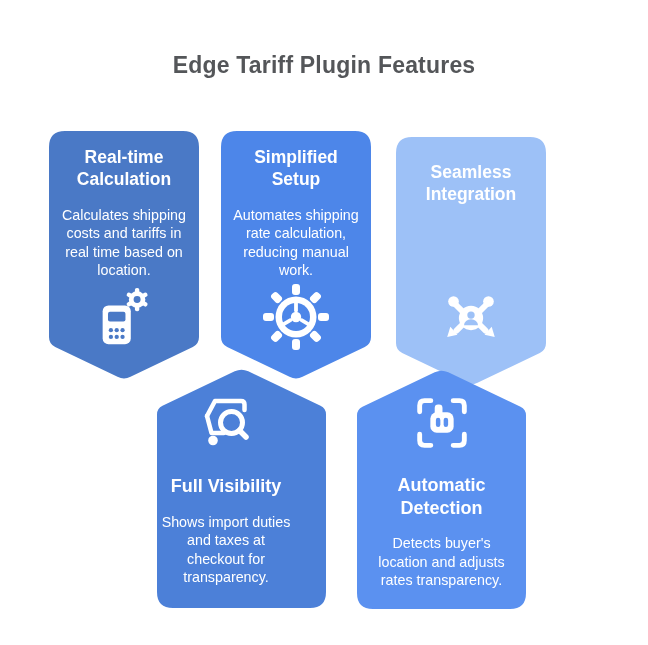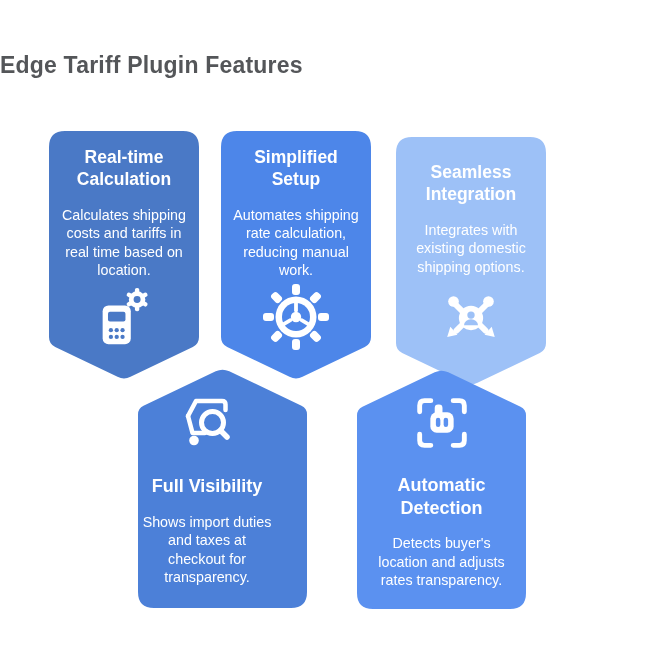--- a/index.html
+++ b/index.html
@@ -2,38 +2,38 @@
 <html><head>
 <meta charset="utf-8">
 <style>
   html,body{margin:0;padding:0;background:#fff;}
   .canvas{
     position:relative;width:648px;height:645px;background:#ffffff;
     font-family:"Liberation Sans", sans-serif;overflow:hidden;
   }
   .page-title{
     position:absolute;top:52px;left:0;width:100%;
-    text-align:left;font-size:23px;font-weight:700;
+    text-align:center;font-size:23px;font-weight:700;
     letter-spacing:.2px;margin:0;
   }
   .card{position:absolute;color:#fff;text-align:center;}
   .card svg.shape{position:absolute;left:0;top:0;}
   .card .content{position:relative;width:100%;height:100%;display:flex;flex-direction:column;align-items:center;}
   .card-title{font-size:17.5px;font-weight:700;line-height:1.25;margin-top:16px;max-width:138px;}
   .card-title.bottom{font-size:18px;margin-top:14px;}
   .title-narrow{max-width:100px;}
   .card-body{font-size:14.3px;font-weight:500;line-height:1.3;margin-top:15px;max-width:140px;}
   .icon-slot{position:absolute;left:0;width:100%;display:flex;justify-content:center;}
   .icon-bottom{bottom:31px;}
   .icon-top{position:relative;margin-top:21px;}
   
   .card1{left:49px;top:131px;width:150px;height:251px;}
   .card2{left:221px;top:131px;width:150px;height:251px;}
   .card3{left:396px;top:137px;width:150px;height:251px;}
-  .card4{left:138px;top:368px;width:138px;height:240px;text-align:center;}
+  .card4{left:157px;top:368px;width:138px;height:240px;text-align:center;}
   .card5{left:337px;top:369px;width:169px;height:240px;margin-left:20px;}
   .card3 .card-title{margin-top:25px;}
   .card3 .icon-slot{bottom:37px;}
 </style>
 </head>
 <body>
 
 <div class="canvas">
 
   <h1 class="page-title" style="color: rgb(84, 86, 89);">Edge Tariff Plugin Features</h1>
@@ -101,21 +101,20 @@
       </div>
     </div>
   </div>
 
   <div class="card card3">
     <svg class="shape" width="150" height="251" viewBox="0 0 150 251">
       <path d="M0 16 Q0 0 16 0 L134 0 Q150 0 150 16 L150 206 Q150 213 143.8 216 L81.5 245.8 Q75 249 68.5 245.8 L6.2 216 Q0 213 0 206 Z" fill="#9dc1f7"></path>
     </svg>
     <div class="content">
       <div class="card-title">Seamless Integration</div>
-      <div class="card-body">Integrates with existing domestic shipping options.</div>
       <div class="icon-slot icon-bottom">
         <svg width="66" height="66" viewBox="0 0 68 68">
           <g stroke="#fff" stroke-width="6" stroke-linecap="round">
             <line x1="26" y1="28" x2="17" y2="19"></line>
             <line x1="42" y1="28" x2="51" y2="19"></line>
             <line x1="26" y1="40" x2="19" y2="47"></line>
             <line x1="42" y1="40" x2="49" y2="47"></line>
           </g>
           <circle cx="16" cy="17" r="5.5" fill="#fff"></circle>
           <circle cx="52" cy="17" r="5.5" fill="#fff"></circle>

